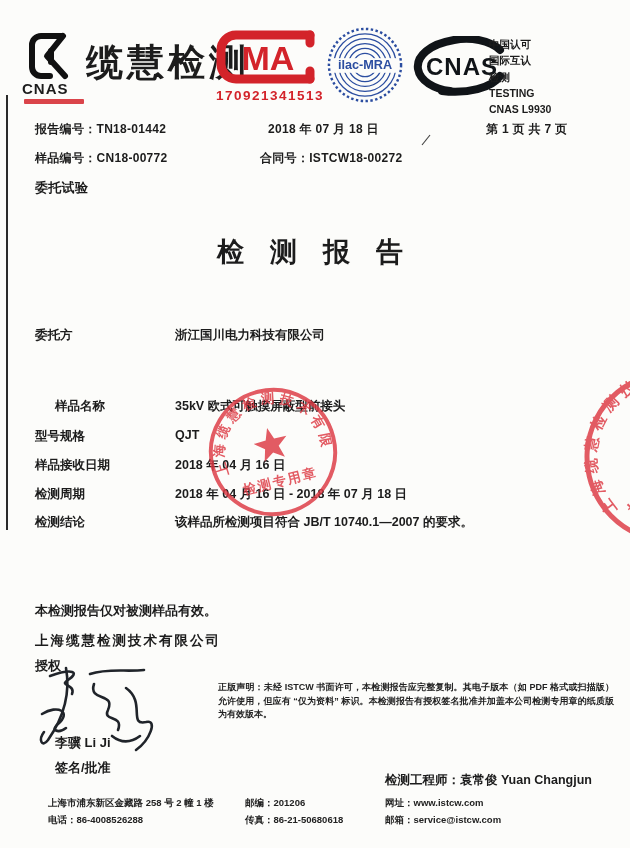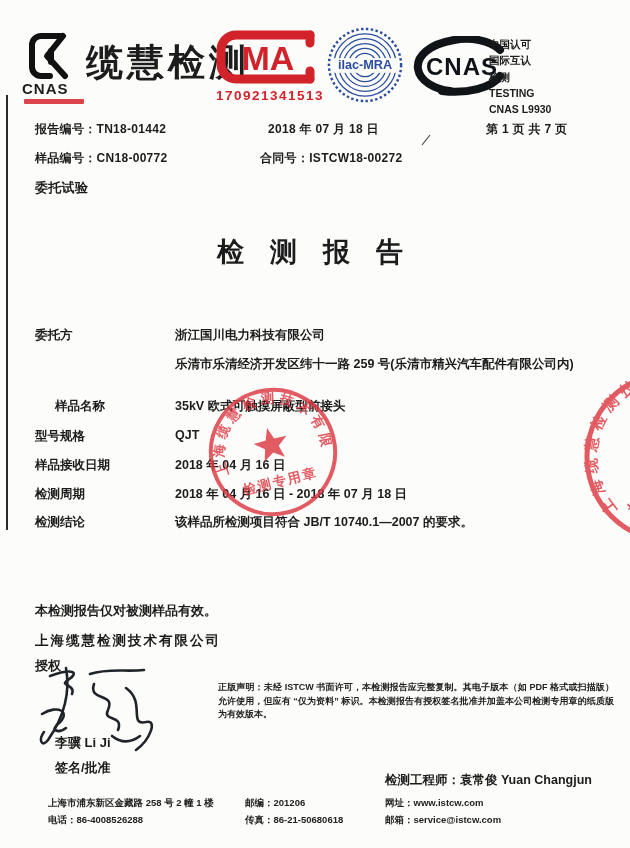--- a/index.html
+++ b/index.html
@@ -94,21 +94,20 @@
   <div class="abs meta" style="left:35px;top:179px;font-size:13px;">委托试验</div>
 
   <svg class="abs" style="left:420px;top:133px;width:12px;height:14px;" viewBox="0 0 12 14">
     <path d="M10,2 L2,12" stroke="#444" stroke-width="1.2" fill="none"></path>
   </svg>
 
   <div id="title" class="abs">检测报告</div>
 
   <div class="abs row-label" style="left:35px;top:327px;">委托方</div>
   <div class="abs row-value" style="left:175px;top:327px;">浙江国川电力科技有限公司</div>
-  <div class="abs row-value" style="left:175px;top:356px;">乐清市乐清经济开发区纬十一路 259 号(乐清市精兴汽车配件有限公司内)</div>
 
   <div class="abs row-label" style="left:35px;top:398px;margin-left:20px;">样品名称</div>
   <div class="abs row-value" style="left:175px;top:398px;">35kV 欧式可触摸屏蔽型前接头</div>
 
   <div class="abs row-label" style="left:35px;top:428px;">型号规格</div>
   <div class="abs row-value" style="left:175px;top:428px;">QJT</div>
 
   <div class="abs row-label" style="left:35px;top:457px;">样品接收日期</div>
   <div class="abs row-value" style="left:175px;top:457px;">2018 年 04 月 16 日</div>
 

